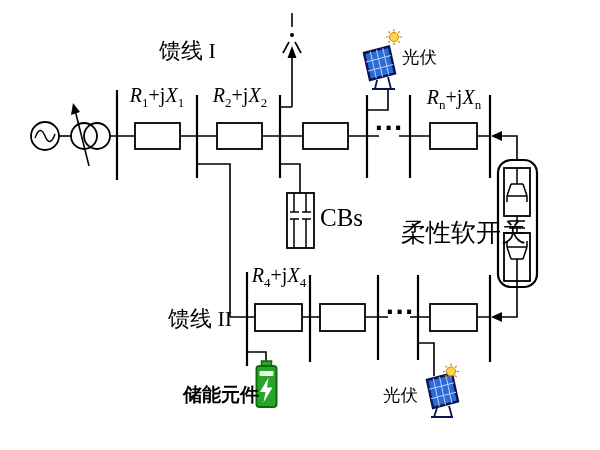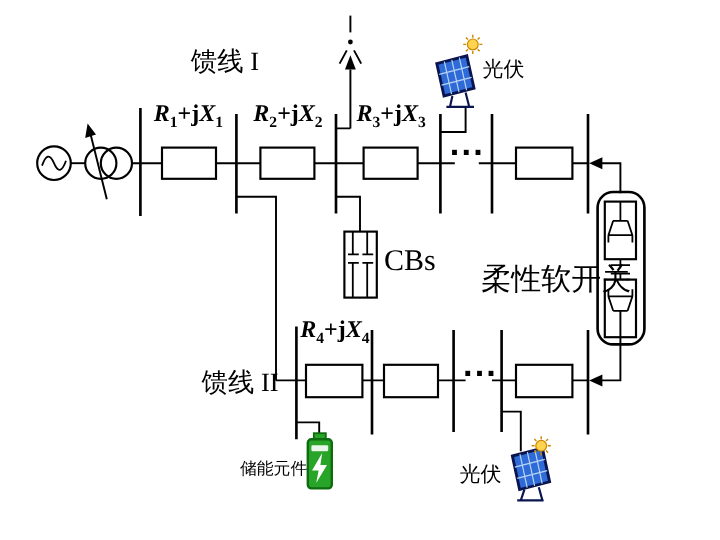--- a/index.html
+++ b/index.html
@@ -1,20 +1,20 @@
 <!DOCTYPE html>
 <html><head>
 <meta charset="utf-8">
 <style>
   html,body{margin:0;padding:0;background:#fff;}
   #stage{position:relative;width:600px;height:450px;background:#fff;overflow:hidden;
          font-family:"Liberation Serif","DejaVu Serif",serif;color:#000;}
   #wires{position:absolute;left:0;top:0;}
   .zh{position:absolute;white-space:nowrap;color:#000;}
-  .imp{position:absolute;transform:translateX(-50%);font-size:20px;white-space:nowrap;font-weight:bold;}
+  .imp{position:absolute;transform:translateX(-50%);font-size:20px;white-space:nowrap;}
   .imp i{font-style:italic;}
   .imp sub{font-size:13px;}
   .dots{position:absolute;width:30px;text-align:center;font-family:"DejaVu Sans",sans-serif;
         font-weight:bold;font-size:23px;letter-spacing:1px;line-height:1;}
 </style>
 </head>
 <body>
 
 <div id="stage">
 
@@ -108,23 +108,23 @@
     </g>
   </g>
 </svg>
 
 <div class="zh" style="left:159px;top:36px;font-size:22px;">馈线 I</div>
 <div class="zh" style="left:168px;top:304px;font-size:22px;">馈线 II</div>
 <div class="zh" style="left:402px;top:45px;font-size:17.5px;">光伏</div>
 <div class="zh" style="left:383px;top:383px;font-size:17.5px;">光伏</div>
 <div class="zh" style="left:320px;top:204px;font-size:25px;">CBs</div>
 <div class="zh" style="left:401px;top:216px;font-size:25px;">柔性软开关</div>
-<div class="zh" style="left:200px;top:382px;font-size:14px;">储能元件</div>
+<div class="zh" style="left:183px;top:382px;font-size:19px;font-weight:bold;">储能元件</div>
 
 <div class="dots" style="left:374px;top:117px;">···</div>
 <div class="dots" style="left:385px;top:301px;">···</div>
 
 <div class="imp" style="left:157px;top:84px;"><i>R</i><sub>1</sub><span>+j</span><i>X</i><sub>1</sub></div>
 <div class="imp" style="left:240px;top:84px;"><i>R</i><sub>2</sub><span>+j</span><i>X</i><sub>2</sub></div>
-<div class="imp" style="left:326px;top:84px;"><i>R</i><sub>3</sub><span>+j</span><i>X</i><sub>3</sub></div>
+<div class="imp" style="left:454px;top:86px;"><i>R</i><sub>n</sub><span>+j</span><i>X</i><sub>n</sub></div>
 <div class="imp" style="left:279px;top:264px;"><i>R</i><sub>4</sub><span>+j</span><i>X</i><sub>4</sub></div>
 
 </div>
 
 </body></html>

